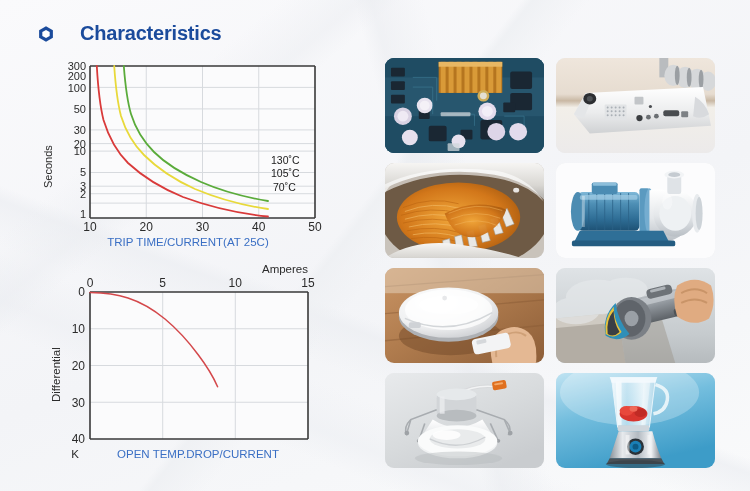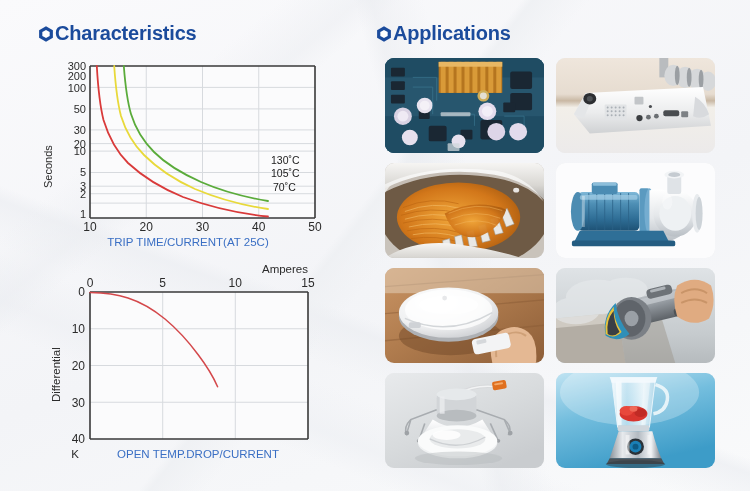--- a/index.html
+++ b/index.html
@@ -21,21 +21,21 @@
   }
   .bg-texture:after{
     content:"";position:absolute;inset:0;
     background:
       linear-gradient(75deg, rgba(255,255,255,0) 55%, rgba(234,236,240,.55) 57%, rgba(255,255,255,0) 63%),
       linear-gradient(-40deg, rgba(255,255,255,0) 70%, rgba(235,237,241,.5) 73%, rgba(255,255,255,0) 79%);
   }
   .page{position:relative;width:750px;height:491px;}
 
   
-  .sec-head{display:flex;align-items:center;gap:0;}
+  .sec-head{display:flex;align-items:center;gap:25px;}
   .hex-icon{width:18px;height:18px;display:block;flex:none;}
   .sec-title{
     font-size:20px;font-weight:bold;color:#1b4b9c;letter-spacing:-.2px;
     font-family:"Liberation Sans","DejaVu Sans",sans-serif;
   }
 
   #char-head{position:absolute;left:37px;top:22px;}
   #app-head{position:absolute;left:375px;top:22px;}
 
   
@@ -170,27 +170,20 @@
       </g>
 
       <text x="41" y="196" text-anchor="end" font-family="Liberation Sans, DejaVu Sans, sans-serif" font-size="11.5" fill="#2b2b2b">K</text>
 
       <text x="22" y="140" transform="rotate(-90 22 140)" font-family="Liberation Sans, DejaVu Sans, sans-serif" font-size="11.5" fill="#2b2b2b" text-anchor="start">Differential</text>
 
       <text x="160" y="196" text-anchor="middle" font-family="Liberation Sans, DejaVu Sans, sans-serif" font-size="11.5" fill="#3a6fc4">OPEN TEMP.DROP/CURRENT</text>
     </svg>
   </div>
 
-  <div class="sec-head" id="app-head">
-    <svg class="hex-icon" viewBox="0 0 24 24">
-      <path d="M12 1.6 L21.2 6.9 L21.2 17.1 L12 22.4 L2.8 17.1 L2.8 6.9 Z" fill="#1b4b9c"></path>
-      <path d="M12 6.6 L16.9 9.45 L16.9 14.55 L12 17.4 L7.1 14.55 L7.1 9.45 Z" fill="#ffffff"></path>
-    </svg>
-    <span class="sec-title">Applications</span>
-  </div>
 
   <div id="app-grid">
 
     <div class="app-tile">
       <svg viewBox="0 0 160 98" preserveAspectRatio="none">
         <rect width="160" height="98" fill="#2d5f7a"></rect>
         <rect width="160" height="98" fill="#27566e"></rect>
         <g fill="#1f4c63">
           <rect x="0" y="0" width="160" height="20"></rect>
             <rect x="0" y="60" width="160" height="38"></rect>

